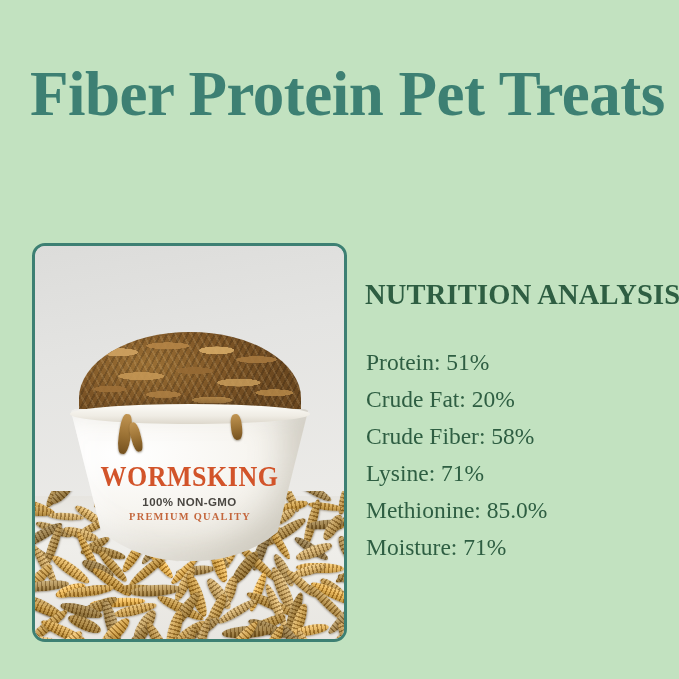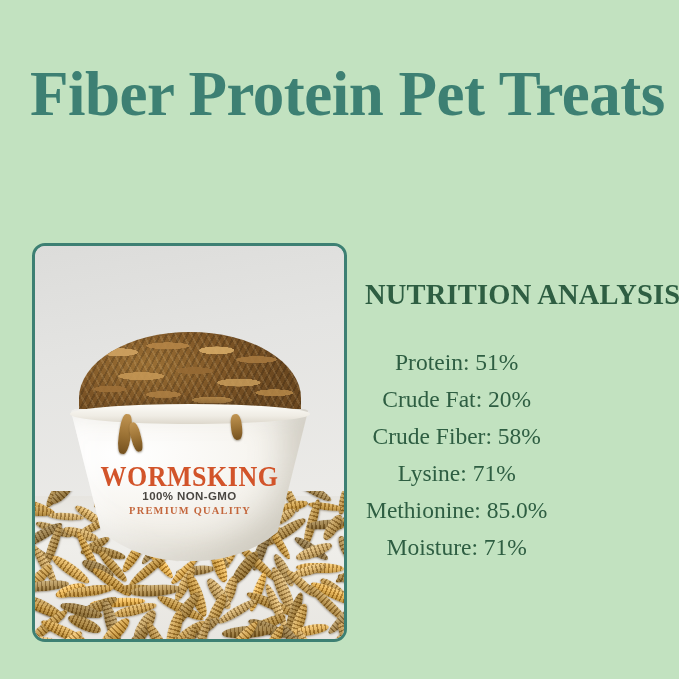--- a/index.html
+++ b/index.html
@@ -117,20 +117,21 @@
     font-weight: 700;
     font-size: 26px;
     letter-spacing: 0.5px;
     color: #d2542a;
     line-height: 1;
     display: block;
     transform: scaleY(1.12);
   }
   .logo-sub {
     display: block;
+    margin-top: 6px;
     font-family: "Liberation Sans", "DejaVu Sans", sans-serif;
     font-weight: 700;
     font-size: 11.5px;
     letter-spacing: 0.4px;
     color: #4a4742;
   }
   .logo-sub2 {
     display: block;
     margin-top: 3px;
     font-family: "Liberation Serif", "DejaVu Serif", serif;
@@ -241,21 +242,20 @@
     padding: 0;
     list-style: none;
   }
   #nutrition-list li {
     font-family: "Liberation Serif", "DejaVu Serif", serif;
     font-size: 23.5px;
     color: #2e5e42;
     line-height: 1;
     height: 37px;
     white-space: nowrap;
-    text-align: center;
   }
 </style>
 </head>
 <body>
 
 <div id="poster">
 
   <div id="title">Fiber Protein Pet Treats</div>
 
   <div id="photo-frame">

